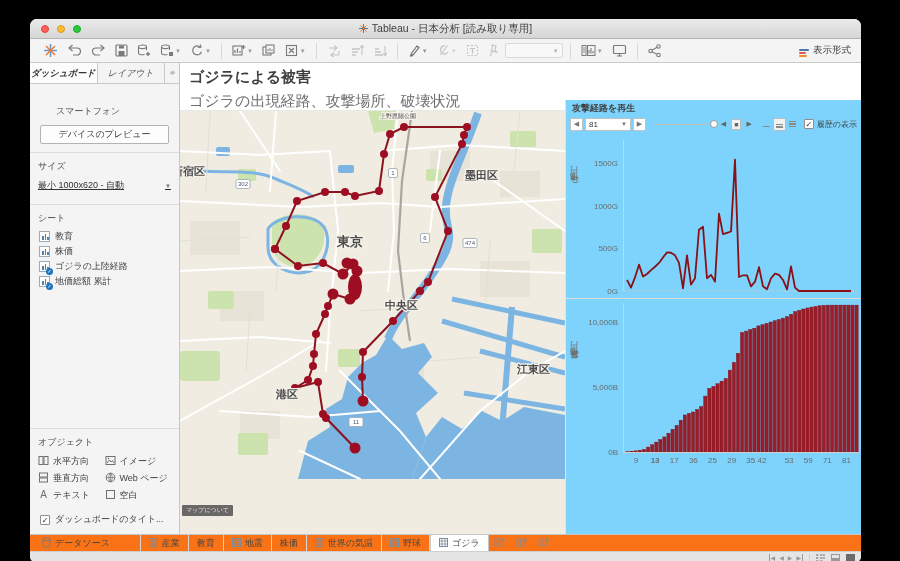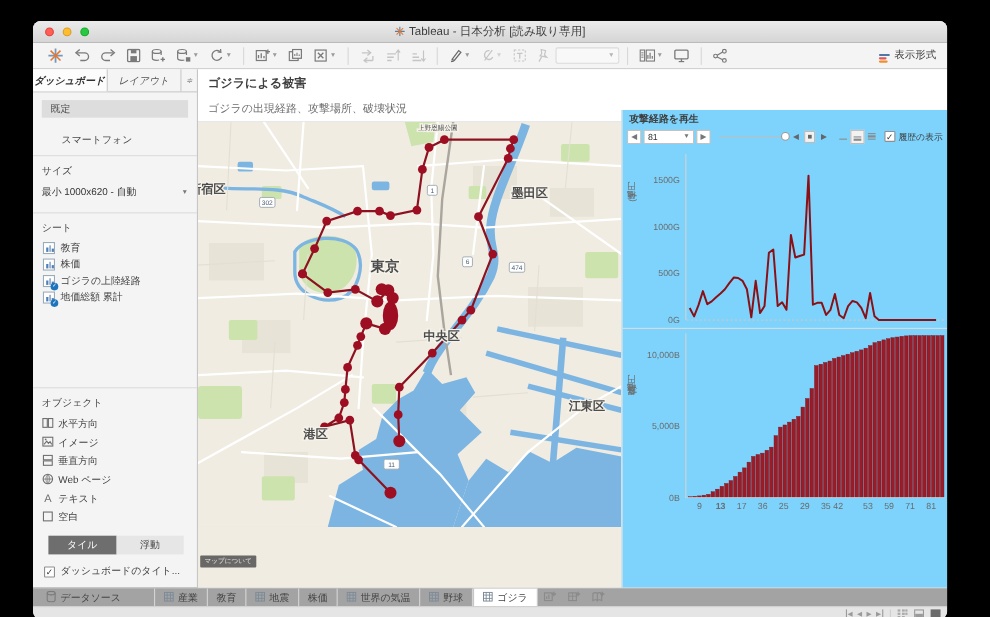--- a/index.html
+++ b/index.html
@@ -40,43 +40,43 @@
   .pane-tab.active{background:#fcfcfc;font-weight:bold;color:#333;}
   .pane-float{width:14px;display:flex;align-items:center;justify-content:center;color:#8a8a8a;font-size:7px;}
   .sb-section{padding:7px 8px 6px 8px;}
   .sb-row{height:16px;display:flex;align-items:center;padding-left:8px;}
   .sb-row.selected{background:#ddd;}
   .sb-row.indent{padding-left:18px;margin-top:12px;}
   .sb-button{margin:6px 10px 2px 10px;height:19px;border:1px solid #b3b3b3;border-radius:2px;background:#fdfdfd;
     display:flex;align-items:center;justify-content:center;color:#3c3c3c;}
   .sb-hr{border-top:1px solid #dcdcdc;margin:6px 0 0 0;}
   .sb-label{color:#4a4a4a;padding:7px 8px 4px 8px;}
-  .size-value{display:flex;align-items:center;justify-content:space-between;padding:2px 8px 6px 8px;color:#333;}
+  .size-value{display:flex;align-items:center;justify-content:space-between;padding:2px 8px 6px 8px;color:#333;text-decoration:underline;}
   .caret-down{font-size:6px;color:#777;}
   .sheet-item{display:flex;align-items:center;gap:5px;height:15px;padding-left:9px;color:#3e3e3e;}
   .sheet-ic{position:relative;width:11px;height:11px;flex:0 0 11px;}
   .sheet-ic .pg{position:absolute;inset:0;background:#fff;border:1px solid #9cabb8;}
   .sheet-ic .pg i{position:absolute;bottom:1px;width:1.5px;background:#4f7fb5;display:block;}
   .sheet-ic .chk{position:absolute;right:-3px;bottom:-3px;width:7px;height:7px;border-radius:50%;
     background:#1c74bd;color:#fff;font-size:5px;line-height:7px;text-align:center;display:none;}
   .sheet-ic.checked .chk{display:block;}
   .sb-flex{flex:1;}
-  .obj-grid{display:grid;grid-template-columns:1fr;row-gap:4px;padding:2px 8px;}
+  .obj-grid{display:grid;grid-template-columns:1fr 1fr;row-gap:4px;padding:2px 8px;}
   .obj-item{display:flex;align-items:center;gap:4px;color:#3e3e3e;}
   .obj-item svg{flex:0 0 11px;}
   .tile-toggle{display:flex;margin:8px 12px 0 14px;height:17px;}
   .tile-btn{flex:1;display:flex;align-items:center;justify-content:center;background:#e6e6e6;color:#444;}
   .tile-btn.active{background:#6e6e6e;color:#fff;}
   .sb-check{display:flex;align-items:center;gap:5px;padding:9px 8px 8px 10px;color:#3e3e3e;}
   .cbx{width:10px;height:10px;border:1px solid #8f8f8f;background:#fff;border-radius:1px;
     font-size:8px;line-height:9px;text-align:center;color:#2d2d2d;}
   
   .dash{flex:1;position:relative;background:#fff;min-width:0;}
-  .dash-title{position:absolute;left:9px;top:5px;font-size:11px;font-weight:bold;color:#3f3f3f;}
-  .dash-sub{position:absolute;left:9px;top:29px;font-size:10px;color:#6e6e6e;}
+  .dash-title{position:absolute;left:9px;top:5px;font-size:15px;font-weight:bold;color:#3f3f3f;}
+  .dash-sub{position:absolute;left:9px;top:29px;font-size:15px;color:#6e6e6e;}
   .map{position:absolute;left:0;top:47px;width:385px;bottom:0;overflow:hidden;background:#f0ece2;border-top:1px solid #e8e8e8;}
   .map svg{position:absolute;inset:0;}
   .map-attr{position:absolute;left:2px;bottom:18px;background:rgba(60,60,60,.75);color:#e8e8e8;
     font-size:6px;padding:1px 4px;border-radius:1px;}
   .rightcol{position:absolute;left:385px;right:0;top:37px;bottom:0;border-left:1px solid #e3e3e3;background:#7dd3fc;}
   .pb-title{position:absolute;left:6px;top:2px;font-size:9px;font-weight:bold;color:#3f3f3f;}
   .pb-row{position:absolute;left:4px;right:4px;top:17px;height:14px;display:flex;align-items:center;font-size:8px;color:#555;}
   .pb-btn{width:13px;height:13px;border:1px solid #c2c2c2;background:#fff;display:flex;align-items:center;
     justify-content:center;font-size:7px;color:#777;border-radius:1px;}
   .pb-select{width:46px;height:13px;border:1px solid #c2c2c2;background:#fff;margin:0 2px;display:flex;
@@ -90,21 +90,21 @@
   .hist i{display:block;width:7px;height:1.5px;background:#8a8a8a;}
   .hist.boxed{border-color:#bbb;background:#f2f2f2;}
   .pb-check{display:flex;align-items:center;gap:3px;margin-left:5px;color:#3e3e3e;}
   .chart-divider{position:absolute;left:0;right:0;top:198px;border-top:1px solid #dcdcdc;}
   .axis-line{position:absolute;width:1px;background:#d2d2d2;left:57px;}
   .ylab{position:absolute;left:4px;writing-mode:vertical-rl;transform:rotate(180deg);
     font-size:8px;color:#6b6b6b;letter-spacing:1px;}
   .ytick{position:absolute;width:36px;text-align:right;font-size:8px;color:#6b6b6b;left:16px;}
   .xtick{position:absolute;top:356px;font-size:8px;color:#6b6b6b;transform:translateX(-50%);}
   
-  .tabbar{height:17px;flex:0 0 17px;background:#a3a3a3;border-top:1px solid #c6c6c6;display:flex;
+  .tabbar{height:17px;flex:0 0 17px;background:#f97316;border-top:1px solid #c6c6c6;display:flex;
     align-items:stretch;font-size:9px;color:#444;padding-left:4px;}
   .sheet-tab{display:flex;align-items:center;gap:4px;padding:0 8px;border-right:1px solid #d4d4d4;}
   .sheet-tab.active{background:#fff;border-right:1px solid #c6c6c6;border-left:1px solid #c6c6c6;}
   .sheet-tab .grid-ic{color:#7d8b99;}
   .addtab{display:flex;align-items:center;padding:0 5px;color:#8a8a8a;border-right:none;}
   .statusbar{height:12px;flex:0 0 12px;background:#e5e5e5;border-top:1px solid #cfcfcf;display:flex;
     align-items:center;justify-content:flex-end;gap:6px;padding-right:6px;}
   .nav-ar{display:flex;gap:4px;font-size:6px;color:#9a9a9a;align-items:center;border-right:1px solid #cfcfcf;padding-right:6px;}
   .vm{width:9px;height:8px;}
   .vm.grid{background:
@@ -347,23 +347,23 @@
 
   <div class="content">
 
     <aside class="sidebar">
       <div class="pane-tabs" id="pane-tabs">
           <div class="pane-tab active">ダッシュボード</div>
           <div class="pane-tab">レイアウト</div>
           <div class="pane-float">≑</div>
         </div>
       <div class="sb-section" style="padding-bottom:0;">
-        <div class="sb-row selected">既定</div>
         <div class="sb-row indent">スマートフォン</div>
       </div>
+      <div class="sb-button">デバイスのプレビュー</div>
       <div class="sb-hr"></div>
       <div class="sb-label">サイズ</div>
       <div class="size-value">
         <span>最小 1000x620 - 自動</span>
         <span class="caret-down">▼</span>
       </div>
       <div class="sb-hr"></div>
       <div class="sb-label">シート</div>
       <div id="sheet-list">
           <div class="sheet-item">
@@ -448,24 +448,20 @@
               </svg></span>
             <span>テキスト</span>
           </div>
           <div class="obj-item">
             <span><svg width="11" height="11" viewBox="0 0 11 11">
                 <rect x="1.5" y="1.5" width="8" height="8" fill="none" stroke="#6f6f6f"></rect>
               </svg></span>
             <span>空白</span>
           </div>
         </div>
-      <div class="tile-toggle">
-        <div class="tile-btn active">タイル</div>
-        <div class="tile-btn">浮動</div>
-      </div>
       <div class="sb-check">
         <span class="cbx">✓</span>
         <span>ダッシュボードのタイト...</span>
       </div>
     </aside>
 
     <div class="dash">
       <div class="dash-title">ゴジラによる被害</div>
       <div class="dash-sub">ゴジラの出現経路、攻撃場所、破壊状況</div>
 

